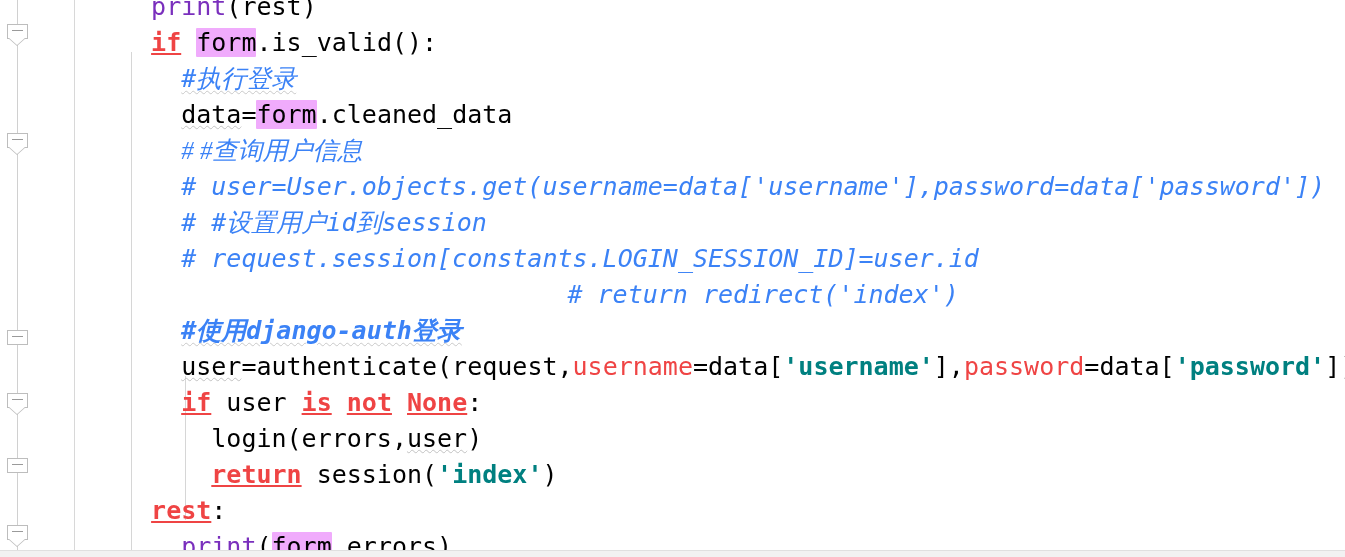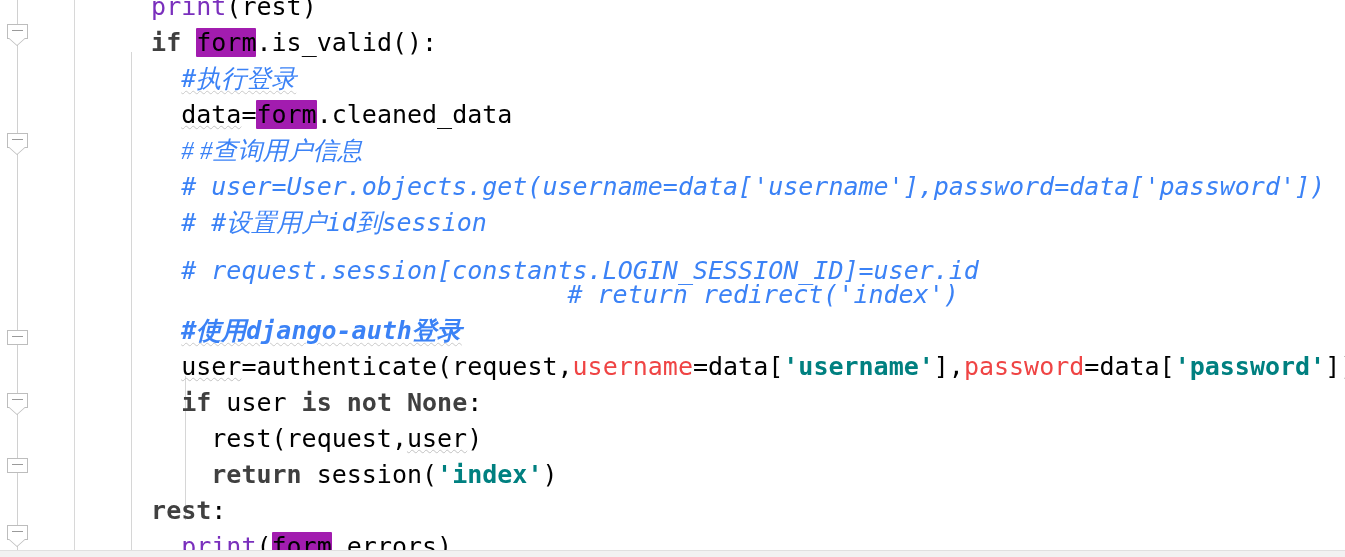--- a/index.html
+++ b/index.html
@@ -107,30 +107,30 @@
     height: 36px;
     line-height: 36px;
     white-space: pre;
     font-size: 25px;
     font-family: "DejaVu Sans Mono", monospace;
     color: #000000;
   }
   .line .ind { display: inline-block; }
 
   
-  .tok-kw      { color: #404040; font-weight: bold; }
+  .tok-kw      { color: #ef4444; font-weight: bold; text-decoration: underline; }
   .tok-builtin { color: #7a2fbd; }
   .tok-str     { color: #008080; font-weight: bold; }
   .tok-kwarg   { color: #ef4444; }
   .tok-plain   { color: #000000; }
   .tok-comment { color: #3b82f6; font-style: italic; }
 
   
   .hl-occurrence {
-    background: #a21caf;
+    background: #f0abfc;
     border-radius: 1px;
   }
   
   .typo {
     text-decoration: underline wavy #c9c9c9;
     text-decoration-thickness: 1px;
     text-underline-offset: 3px;
   }
   .typo-sm {
     text-decoration: underline wavy #c2c2c2;
@@ -197,26 +197,26 @@
         <div class="indent-guide" style="left: 10px; top: 520px; height: 37px;"></div>
       </div>
     <div class="lines" id="code-lines">
         <div class="line" style="position: absolute; left: 0px; top: -11px; width: 100%;"><span class="ind" style="width: 30.1px;"></span><span class="tok-builtin">print</span><span class="tok-plain">(</span><span class="tok-plain">rest</span><span class="tok-plain">)</span></div>
         <div class="line" style="position: absolute; left: 0px; top: 25px; width: 100%;"><span class="ind" style="width: 30.1px;"></span><span class="tok-kw">if</span><span class="tok-plain"> </span><span class="tok-plain hl-occurrence">form</span><span class="tok-plain">.is_valid():</span></div>
         <div class="line" style="position: absolute; left: 0px; top: 61px; width: 100%;"><span class="ind" style="width: 60.2px;"></span><span class="tok-comment typo">#执行登录</span></div>
         <div class="line" style="position: absolute; left: 0px; top: 97px; width: 100%;"><span class="ind" style="width: 60.2px;"></span><span class="tok-plain typo-sm">data</span><span class="tok-plain">=</span><span class="tok-plain hl-occurrence">form</span><span class="tok-plain">.cleaned_data</span></div>
         <div class="line" style="position: absolute; left: 0px; top: 133px; width: 100%; font-family: Liberation Serif, serif;"><span class="ind" style="width: 60.2px;"></span><span class="tok-comment"># #查询用户信息</span></div>
         <div class="line" style="position: absolute; left: 0px; top: 169px; width: 100%;"><span class="ind" style="width: 60.2px;"></span><span class="tok-comment"># user=User.objects.get(username=data['username'],password=data['password'])</span></div>
         <div class="line" style="position: absolute; left: 0px; top: 205px; width: 100%;"><span class="ind" style="width: 60.2px;"></span><span class="tok-comment"># #设置用户id到session</span></div>
-        <div class="line" style="position: absolute; left: 0px; top: 253px; width: 100%;"><span class="ind" style="width: 60.2px;"></span><span class="tok-comment"># request.session[constants.LOGIN_SESSION_ID]=user.id</span></div>
+        <div class="line" style="position: absolute; left: 0px; top: 241px; width: 100%;"><span class="ind" style="width: 60.2px;"></span><span class="tok-comment"># request.session[constants.LOGIN_SESSION_ID]=user.id</span></div>
         <div class="line" style="position: absolute; left: 0px; top: 277px; width: 100%; text-align: center;"><span class="ind" style="width: 60.2px;"></span><span class="tok-comment"># return redirect('index')</span></div>
         <div class="line" style="position: absolute; left: 0px; top: 313px; width: 100%; font-weight: bold;"><span class="ind" style="width: 60.2px;"></span><span class="tok-comment typo">#使用django-auth登录</span></div>
         <div class="line" style="position: absolute; left: 0px; top: 349px; width: 100%;"><span class="ind" style="width: 60.2px;"></span><span class="tok-plain typo-sm">user</span><span class="tok-plain">=authenticate(request,</span><span class="tok-kwarg">username</span><span class="tok-plain">=data[</span><span class="tok-str">'username'</span><span class="tok-plain">],</span><span class="tok-kwarg">password</span><span class="tok-plain">=data[</span><span class="tok-str">'password'</span><span class="tok-plain">])</span></div>
         <div class="line" style="position: absolute; left: 0px; top: 385px; width: 100%;"><span class="ind" style="width: 60.2px;"></span><span class="tok-kw">if</span><span class="tok-plain"> user </span><span class="tok-kw">is</span><span class="tok-plain"> </span><span class="tok-kw">not</span><span class="tok-plain"> </span><span class="tok-kw">None</span><span class="tok-plain">:</span></div>
-        <div class="line" style="position: absolute; left: 0px; top: 421px; width: 100%;"><span class="ind" style="width: 90.3px;"></span><span class="tok-plain">rest(request,</span><span class="tok-plain typo-sm">user</span><span class="tok-plain">)</span></div>
+        <div class="line" style="position: absolute; left: 0px; top: 421px; width: 100%;"><span class="ind" style="width: 90.3px;"></span><span class="tok-plain">login(errors,</span><span class="tok-plain typo-sm">user</span><span class="tok-plain">)</span></div>
         <div class="line" style="position: absolute; left: 0px; top: 457px; width: 100%;"><span class="ind" style="width: 90.3px;"></span><span class="tok-kw">return</span><span class="tok-plain"> session(</span><span class="tok-str">'index'</span><span class="tok-plain">)</span></div>
         <div class="line" style="position: absolute; left: 0px; top: 493px; width: 100%;"><span class="ind" style="width: 30.1px;"></span><span class="tok-kw">rest</span><span class="tok-plain">:</span></div>
         <div class="line" style="position: absolute; left: 0px; top: 529px; width: 100%;"><span class="ind" style="width: 60.2px;"></span><span class="tok-builtin">print</span><span class="tok-plain">(</span><span class="tok-plain hl-occurrence">form</span><span class="tok-plain">.errors)</span></div>
       </div>
   </div>
 
   <div class="bottom-band"></div>
 </div>
 
 </body></html>

